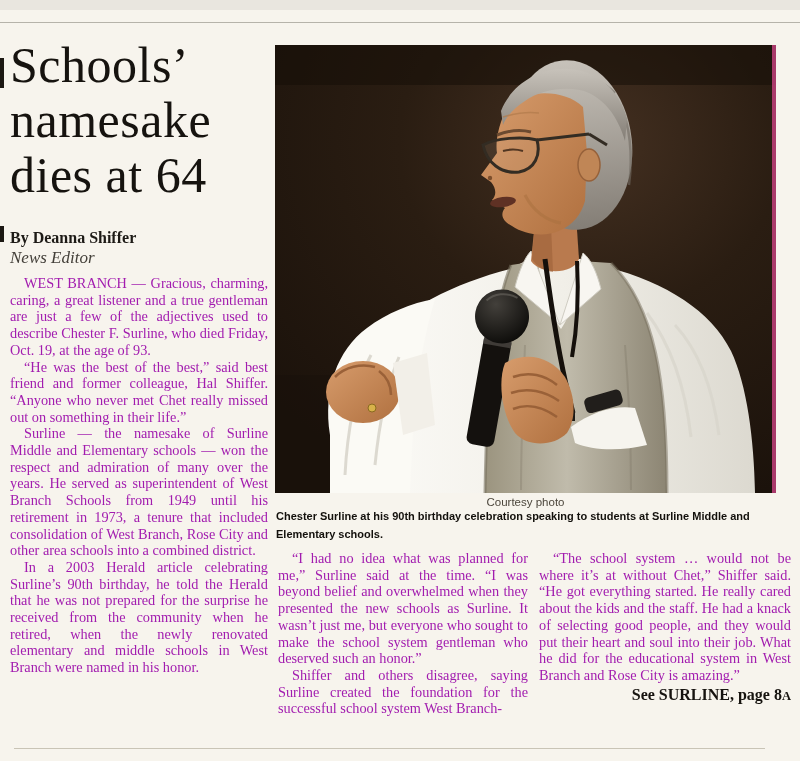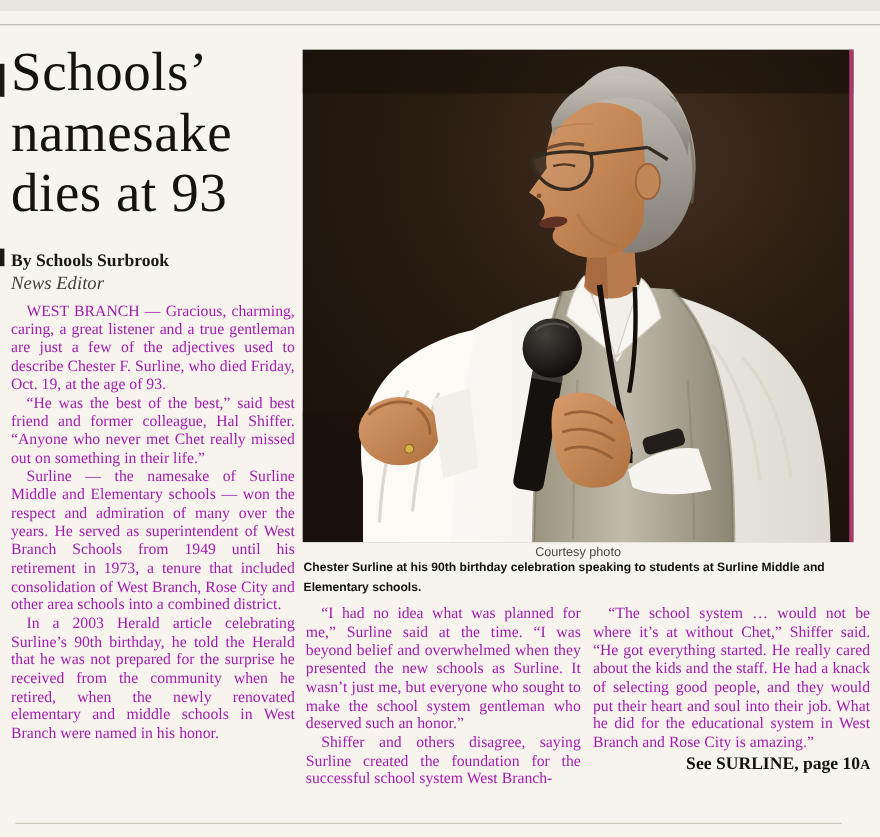--- a/index.html
+++ b/index.html
@@ -49,23 +49,23 @@
 <div class="page">
 
   <div class="rule top"></div>
   <div class="edge-mark m1"></div>
   <div class="edge-mark m2"></div>
 
   <div class="col1">
     <h1 class="headline">
       <span>Schools’</span>
       <span>namesake</span>
-      <span>dies at 93</span>
+      <span>dies at 64</span>
     </h1>
-    <div class="byline">By Schools Surbrook</div>
+    <div class="byline">By Deanna Shiffer</div>
     <div class="byline-title">News Editor</div>
     <p class="body">WEST BRANCH — Gracious, charming, caring, a great listener and a true gentleman are just a few of the adjectives used to describe Chester F. Surline, who died Friday, Oct. 19, at the age of 93.</p>
     <p class="body">“He was the best of the best,” said best friend and former colleague, Hal Shiffer. “Anyone who never met Chet really missed out on something in their life.”</p>
     <p class="body">Surline — the namesake of Surline Middle and Elementary schools — won the respect and admiration of many over the years. He served as superintendent of West Branch Schools from 1949 until his retirement in 1973, a tenure that included consolidation of West Branch, Rose City and other area schools into a combined district.</p>
     <p class="body">In a 2003 Herald article celebrating Surline’s 90th birthday, he told the Herald that he was not prepared for the surprise he received from the community when he retired, when the newly renovated elementary and middle schools in West Branch were named in his honor.</p>
   </div>
 
   <div class="photo-wrap">
     <svg width="501" height="448" viewBox="0 0 501 448">
       <defs>
@@ -173,18 +173,18 @@
   <div class="caption">Chester Surline at his 90th birthday celebration speaking to students at Surline Middle and Elementary schools.</div>
 
   <div class="col2">
     <p class="body">“I had no idea what was planned for me,” Surline said at the time. “I was beyond belief and overwhelmed when they presented the new schools as Surline. It wasn’t just me, but everyone who sought to make the school system gentleman who deserved such an honor.”</p>
     <p class="body">Shiffer and others disagree, saying Surline created the foundation for the successful school system West Branch-</p>
   </div>
 
   <div class="col3">
     <p class="body">“The school system … would not be where it’s at without Chet,” Shiffer said. “He got everything started. He really cared about the kids and the staff. He had a knack of selecting good people, and they would put their heart and soul into their job. What he did for the educational system in West Branch and Rose City is amazing.”</p>
     <div class="continuation">
-      <span>See SURLINE, page 10</span><span class="suffix">A</span>
+      <span>See SURLINE, page 8</span><span class="suffix">A</span>
     </div>
   </div>
 
   <div class="rule bottom"></div>
 </div>
 
 </body></html>

